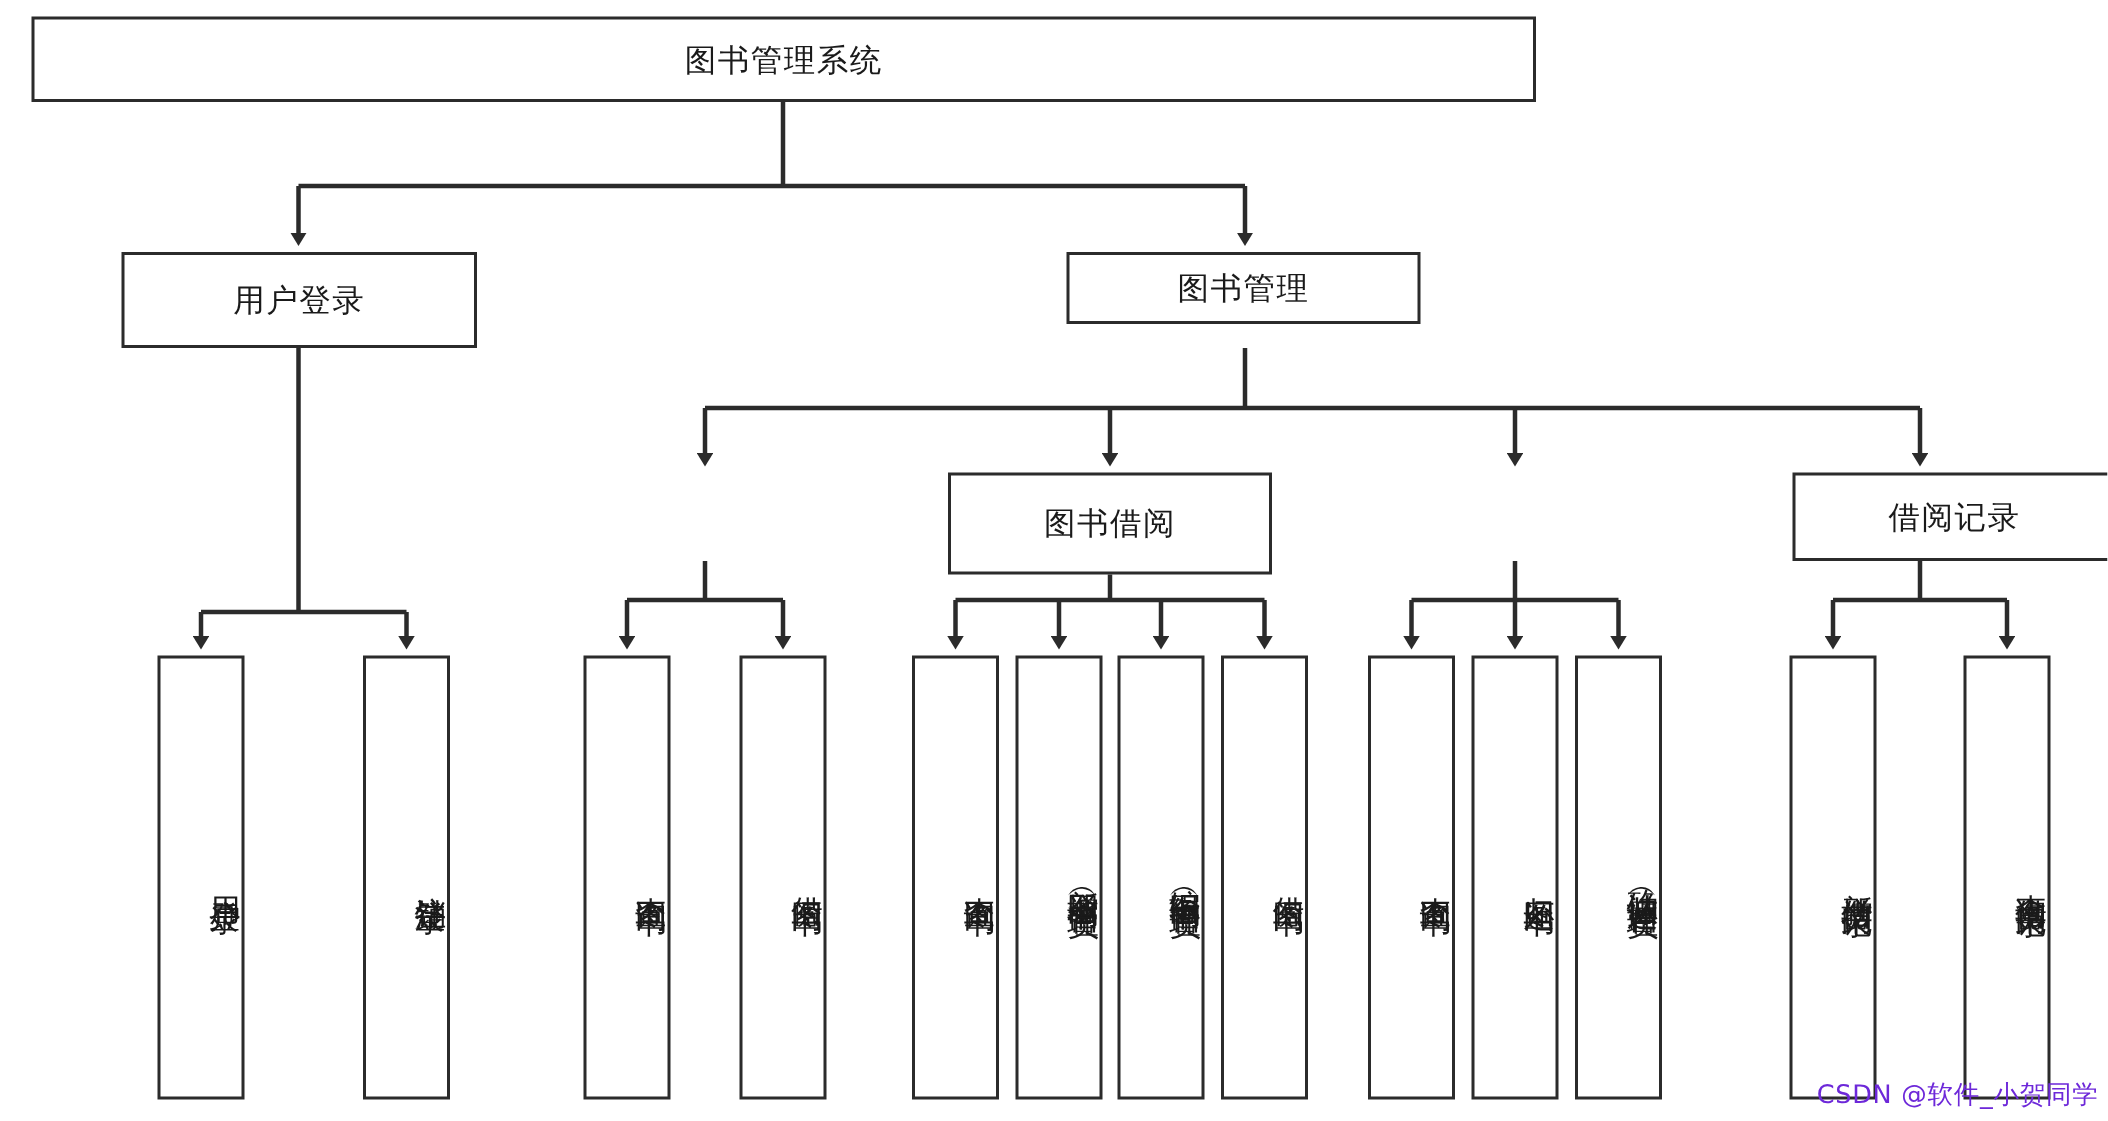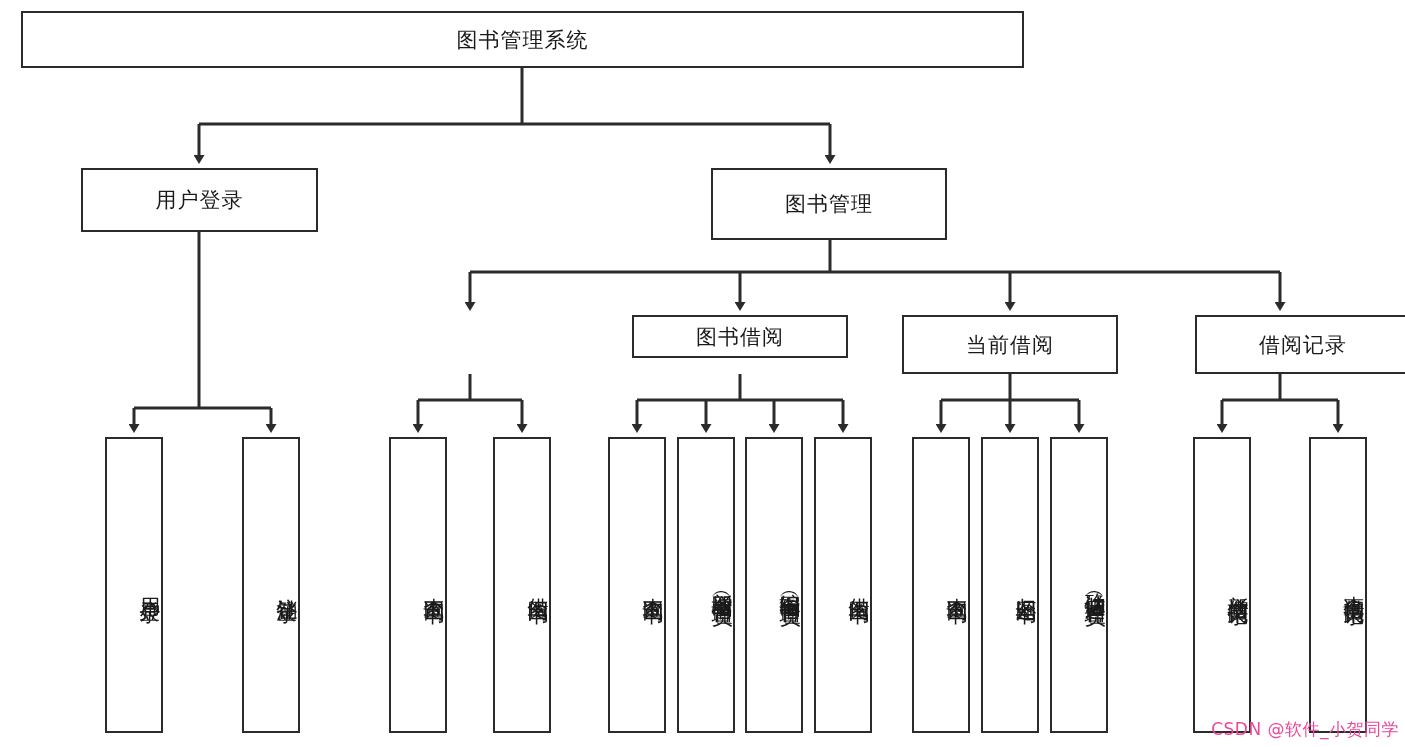--- a/index.html
+++ b/index.html
@@ -52,21 +52,21 @@
   .node.vert .vlabel {
     writing-mode: vertical-rl;
     text-orientation: upright;
     white-space: nowrap;
   }
   .watermark {
     position: absolute;
     right: 6px;
     bottom: 6px;
     font-size: 17px;
-    color: #ec4899;
+    color: #6d28d9;
     letter-spacing: 0.5px;
     white-space: nowrap;
   }
 </style>
 </head>
 <body>
 
 <div id="canvas">
 
   <svg id="wires" viewBox="0 0 1405 747" width="1405" height="747" xmlns="http://www.w3.org/2000/svg">
@@ -119,29 +119,26 @@
     </g>
   </svg>
 
   <div class="node horiz" style="left:21px; top:11px; width:1003px; height:57px;align-items:center;">
     <span>图书管理系统</span>
   </div>
 
   <div class="node horiz" style="left:81px; top:168px; width:237px; height:64px;">
     <span>用户登录</span>
   </div>
-  <div class="node horiz" style="left:711px; top:168px; width:236px; height:72px;">
+  <div class="node horiz" style="left:711px; top:168px; width:236px; height:48px;">
     <span>图书管理</span>
   </div>
 
-  <div class="node horiz" style="left:632px; top:315px; width:216px; height:43px;">
+  <div class="node horiz" style="left:632px; top:315px; width:216px; height:68px;">
     <span>图书借阅</span>
-  </div>
-  <div class="node horiz" style="left:902px; top:315px; width:216px; height:59px;">
-    <span>当前借阅</span>
   </div>
   <div class="node horiz" style="left:1172px; top:315px; width:216px; height:59px;margin-left:23px;">
     <span>借阅记录</span>
   </div>
 
   <div class="node vert" style="left:105px; top:437px; width:58px; height:296px;">
     <span class="vlabel">用户登录</span>
   </div>
   <div class="node vert" style="left:242px; top:437px; width:58px; height:296px;">
     <span class="vlabel">注销登录</span>

